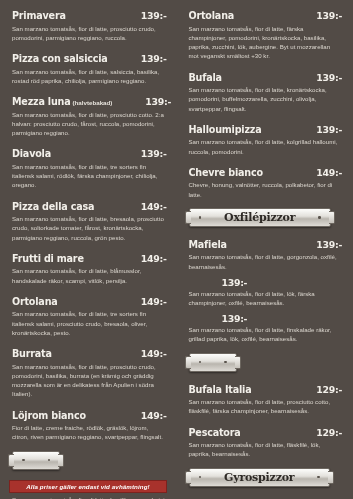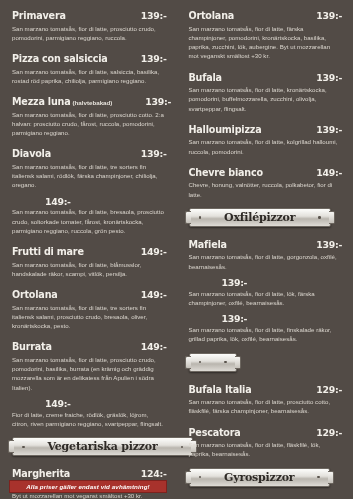--- a/index.html
+++ b/index.html
@@ -170,20 +170,23 @@
           <div>
             <span class="item-name">Diavola</span>
           </div>
           <span class="item-price">139:-</span>
         </div>
         <div class="item-desc">San marzano tomatsås, fior di latte, tre sorters fin italiensk salami, rödlök, färska champinjoner, chiliolja, oregano.</div>
       </div>
 
       <div class="item">
         <div class="item-head">
+          <div>
+            <span class="item-name">Pizza della casa</span>
+          </div>
           <span class="item-price">149:-</span>
         </div>
         <div class="item-desc">San marzano tomatsås, fior di latte, bresaola, prosciutto crudo, soltorkade tomater, fårost, kronärtskocka, parmigiano reggiano, ruccola, grön pesto.</div>
       </div>
 
       <div class="item">
         <div class="item-head">
           <div>
             <span class="item-name">Frutti di mare</span>
           </div>
@@ -207,30 +210,32 @@
           <div>
             <span class="item-name">Burrata</span>
           </div>
           <span class="item-price">149:-</span>
         </div>
         <div class="item-desc">San marzano tomatsås, fior di latte, prosciutto crudo, pomodorini, basilika, burrata (en krämig och gräddig mozzarella som är en delikatess från Apulien i södra Italien).</div>
       </div>
 
       <div class="item">
         <div class="item-head">
+          <div>
+            <span class="item-name">Löjrom bianco</span>
+          </div>
           <span class="item-price">149:-</span>
         </div>
         <div class="item-desc">Fior di latte, creme fraiche, rödlök, gräslök, löjrom, citron, riven parmigiano reggiano, svartpeppar, flingsalt.</div>
       </div>
     </div>
 
     <div class="badge-wrap">
       <div class="badge">
         <span class="dot"></span>
-        <span class="badge-text">Vegetariska pizzor</span>
         <span class="dot"></span>
       </div>
     </div>
 
     <div>
       <div class="item">
         <div class="item-head">
           <div>
             <span class="item-name">Margherita</span>
           </div>

